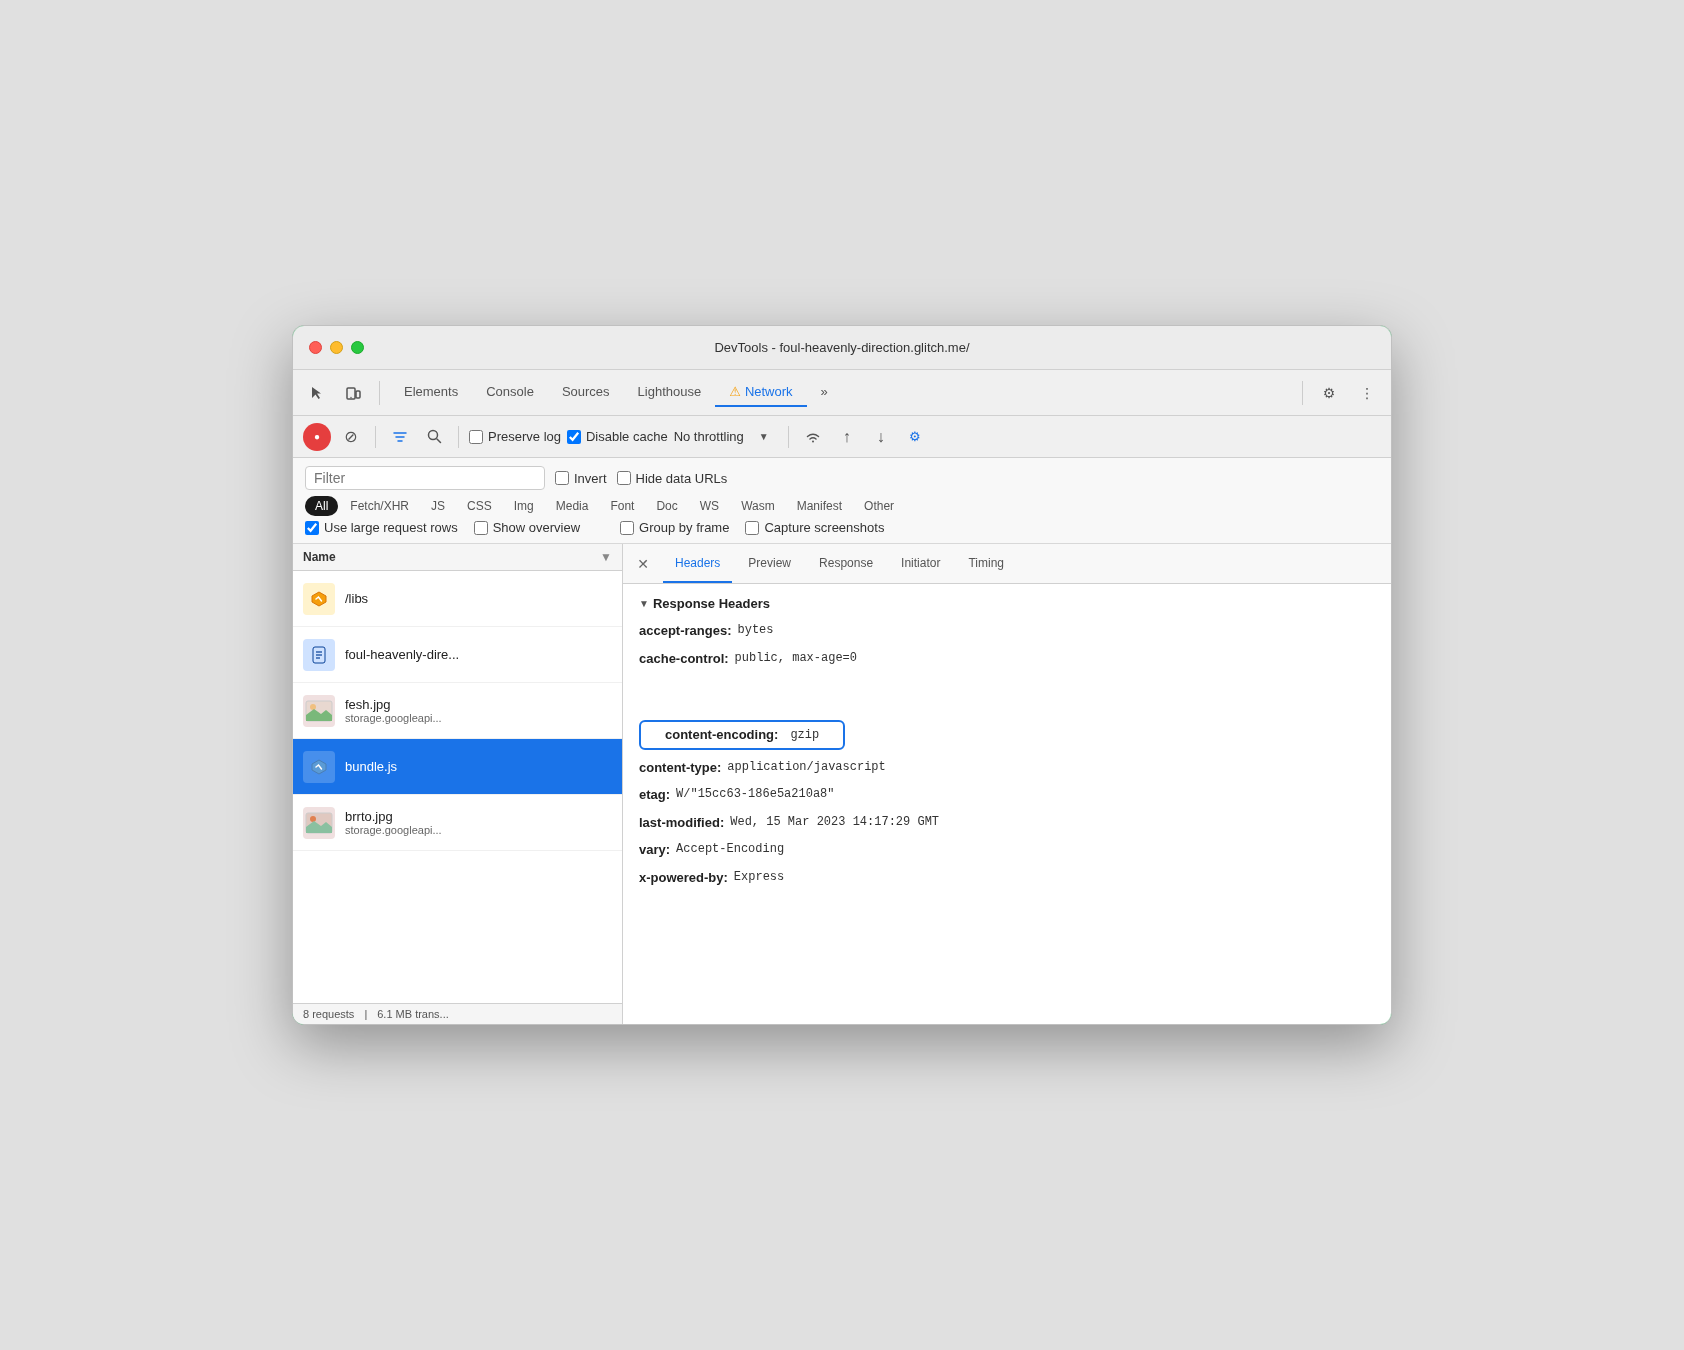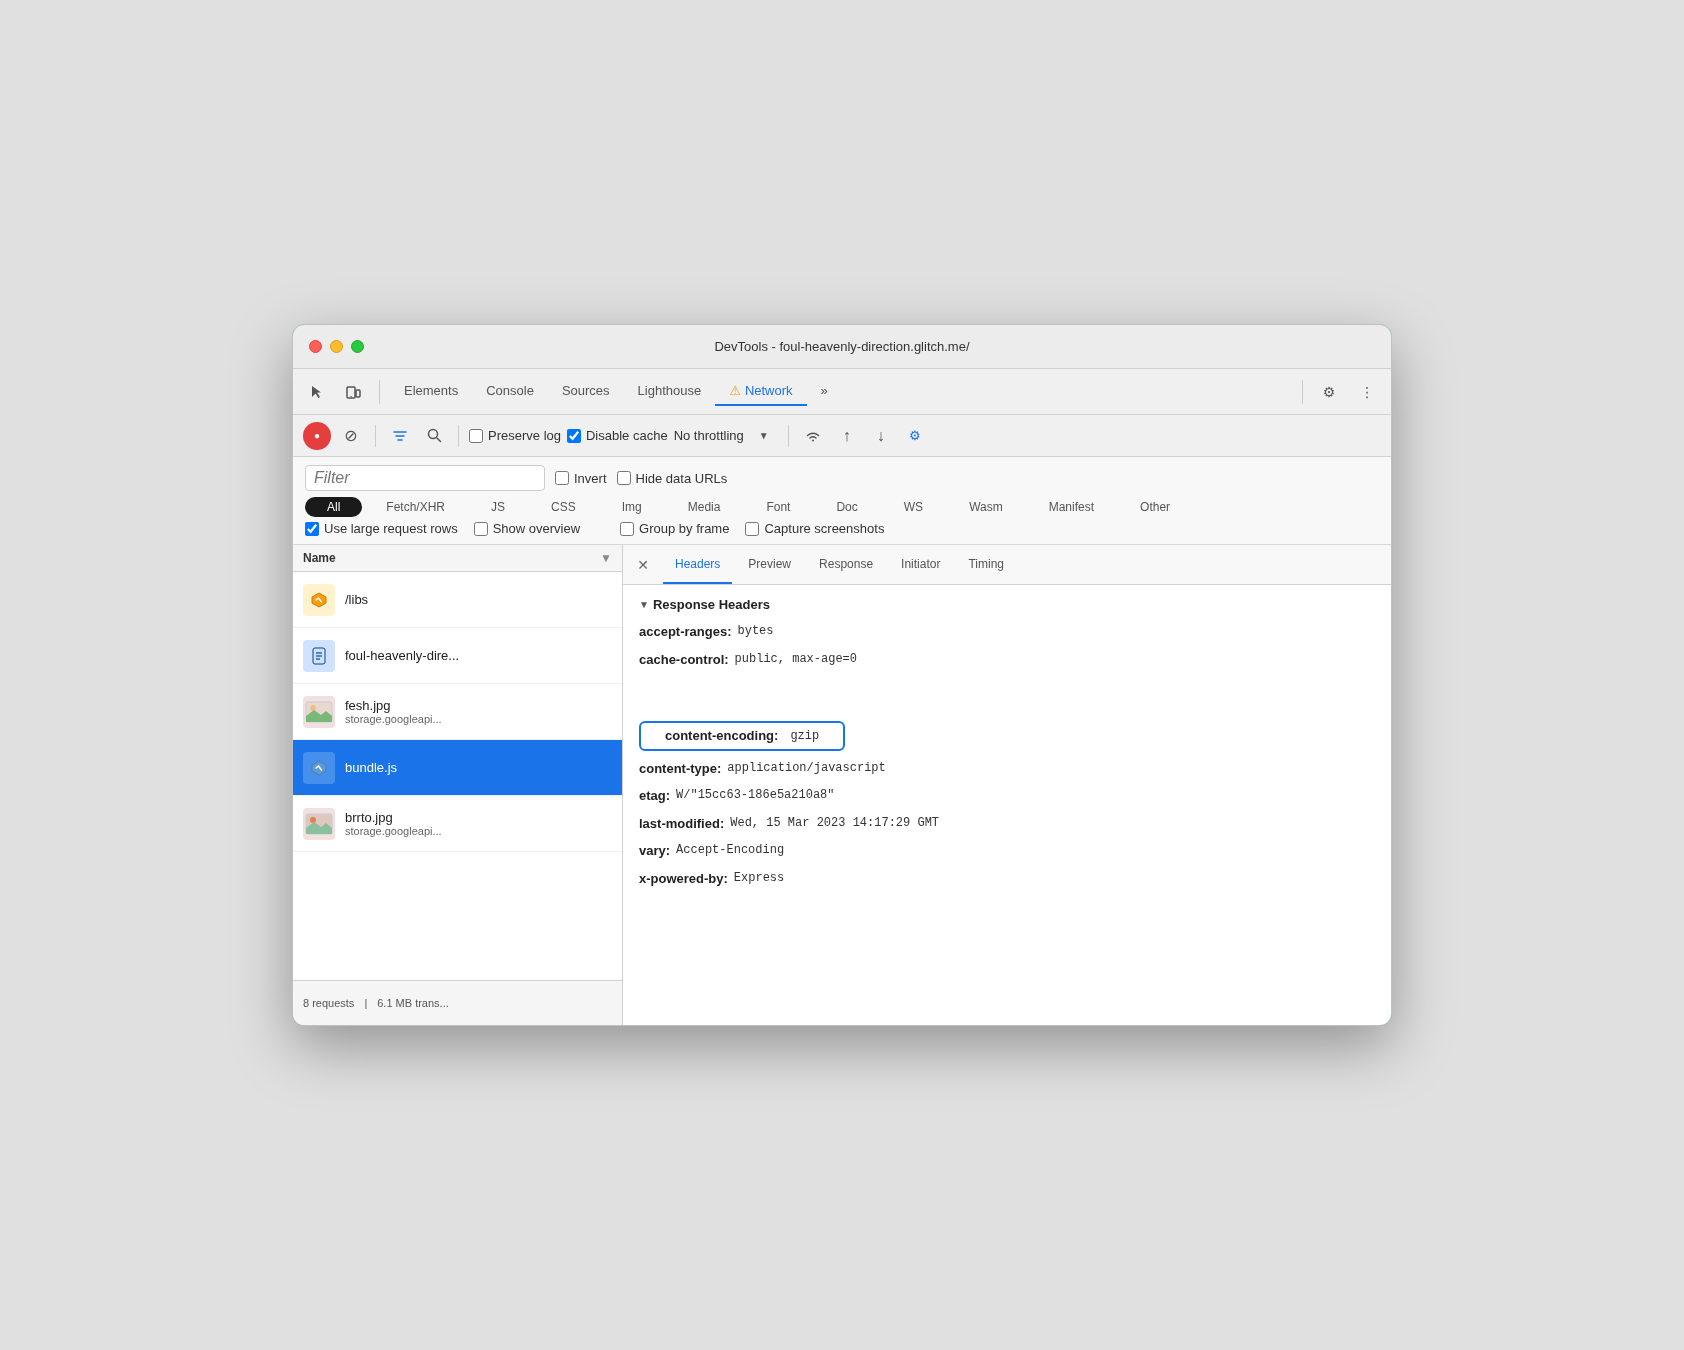--- a/index.html
+++ b/index.html
@@ -169,34 +169,33 @@
       align-items: center;
       border: 1px solid #ccc;
       border-radius: 4px;
       background: white;
       padding: 3px 8px;
       width: 240px;
     }
     .filter-input-wrap input {
       border: none;
       outline: none;
-      font-size: 16px;
+      font-size: 14px;
       width: 100%;
       background: transparent;
-      font-style: italic;
     }
     .filter-row2 {
       display: flex;
       align-items: center;
       gap: 2px;
       flex-wrap: wrap;
       margin-bottom: 4px;
     }
     .filter-pill {
-      padding: 3px 22px;
+      padding: 3px 10px;
       border-radius: 12px;
       font-size: 12px;
       cursor: pointer;
       color: #555;
       border: none;
       background: transparent;
     }
     .filter-pill.active {
       background: #1a1a1a;
       color: white;
@@ -284,21 +283,21 @@
       text-overflow: ellipsis;
     }
     .file-host {
       font-size: 11px;
       color: #666;
       white-space: nowrap;
       overflow: hidden;
       text-overflow: ellipsis;
     }
     .file-list-footer {
-      padding: 16px 10px;
+      padding: 4px 10px;
       border-top: 1px solid #d0d0d0;
       font-size: 11px;
       color: #555;
       background: #f5f5f5;
       display: flex;
       gap: 10px;
     }
     
     .details-panel {
       flex: 1;

